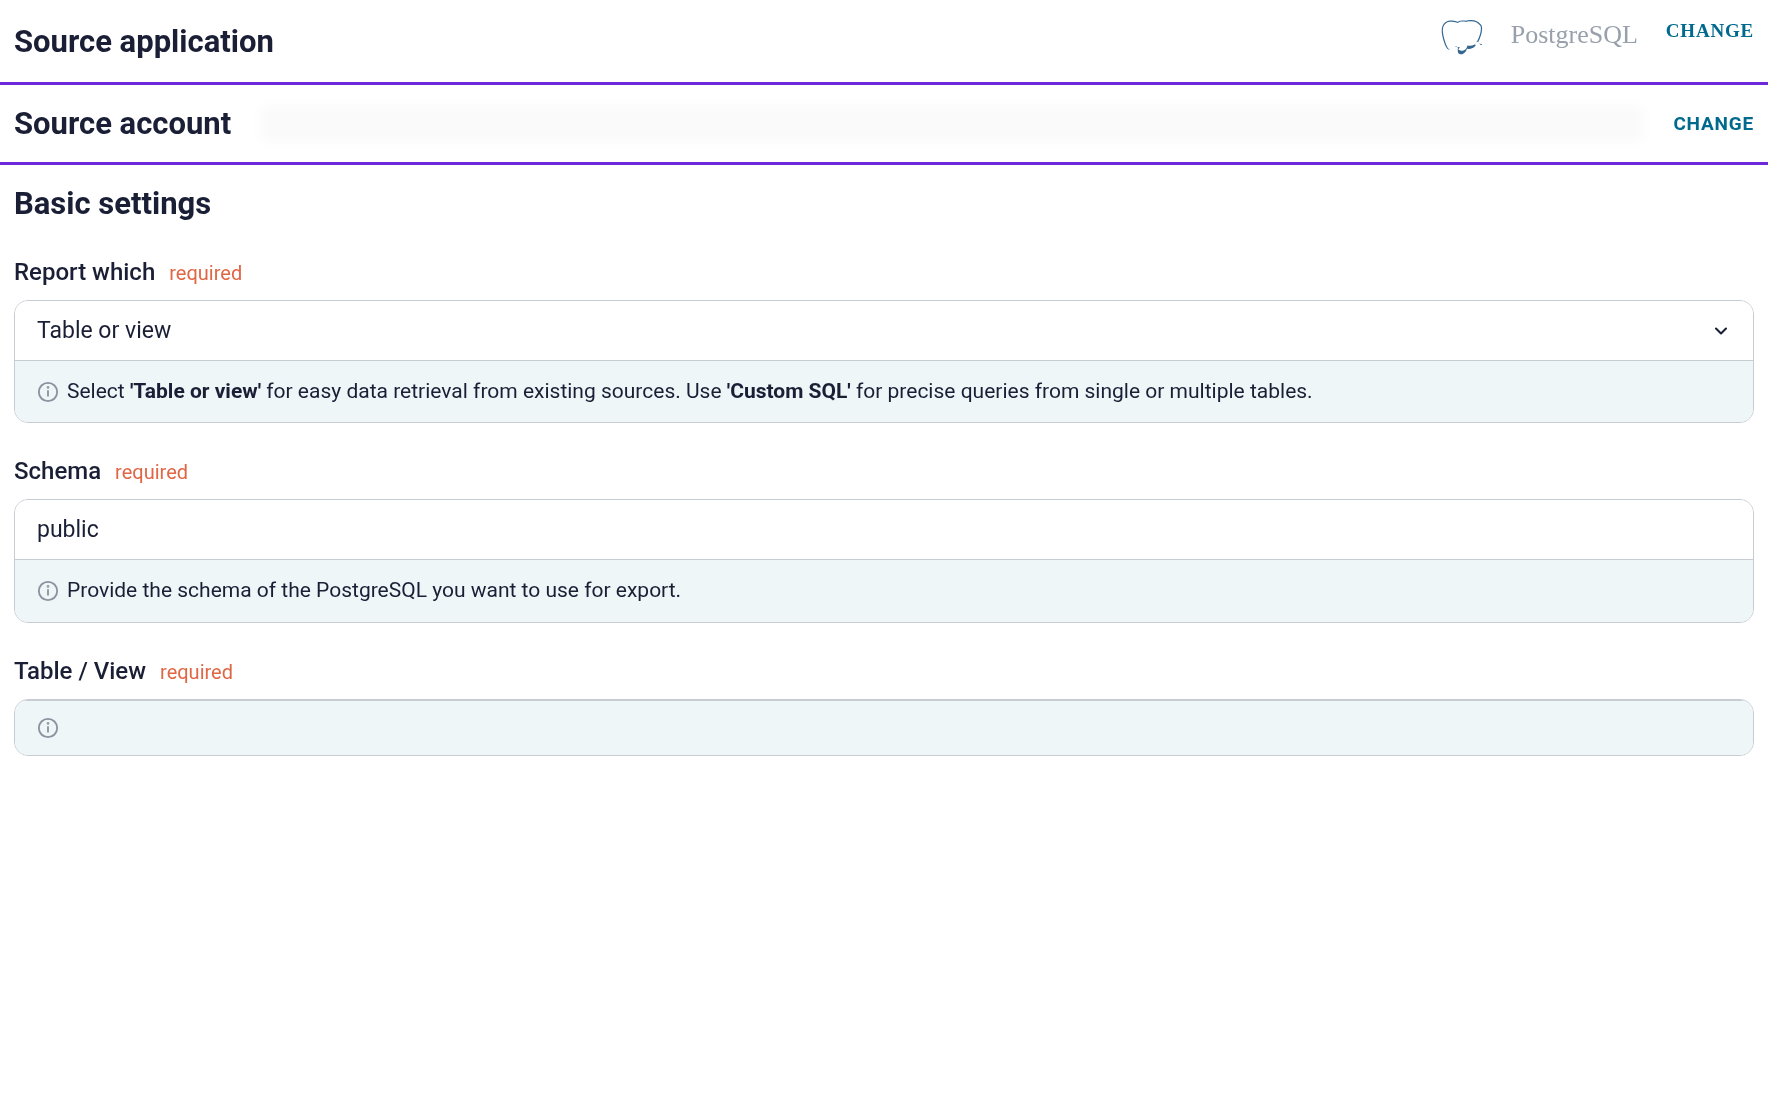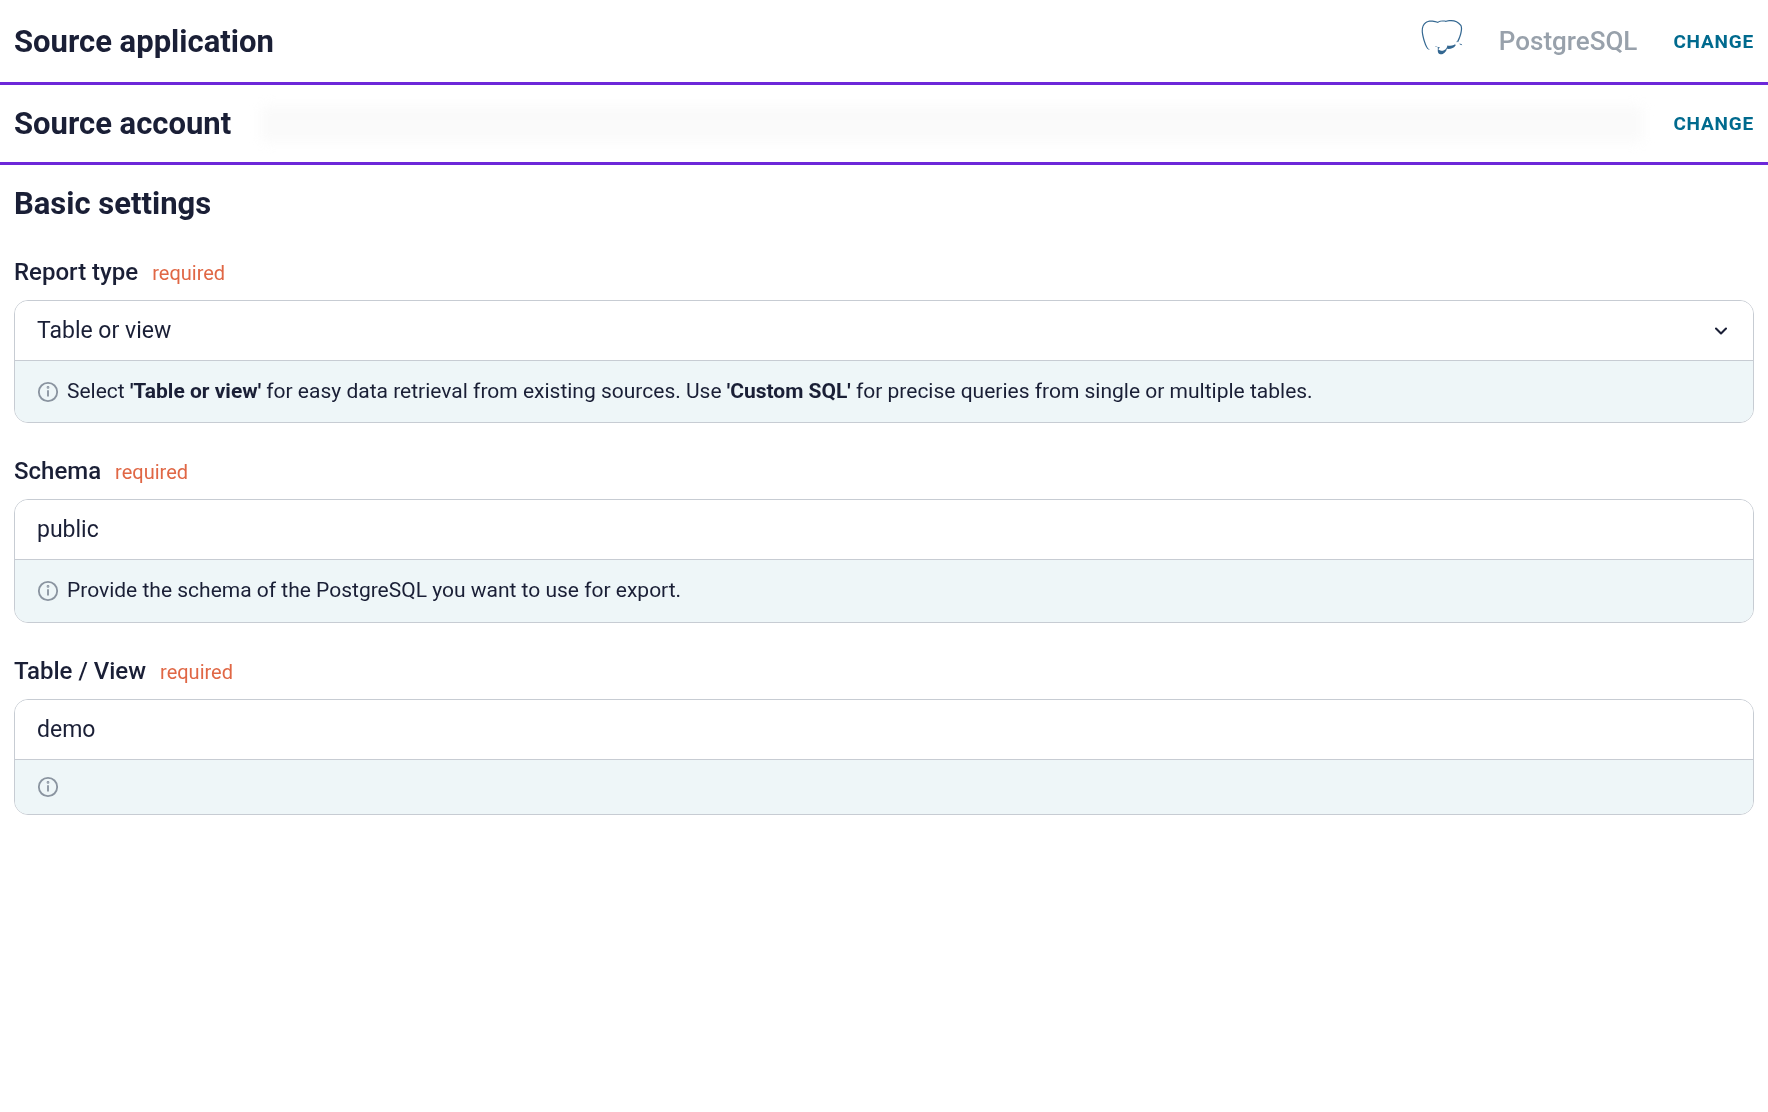--- a/index.html
+++ b/index.html
@@ -25,22 +25,23 @@
       align-items: center;
       justify-content: space-between;
     }
     .section-title {
       font-size: 31px;
       font-weight: 700;
       color: #1a1f36;
     }
     .source-app-right {
       display: flex;
-      align-items: center;
-      gap: 36px;
+      align-items: flex-start;
+      gap: 28px;
+      font-family: Liberation Serif, serif;
     }
     .postgres-icon {
       width: 42px;
       height: 42px;
     }
     .postgres-label {
       font-size: 26px;
       color: #98a1ab;
       font-weight: 500;
     }
@@ -167,21 +168,21 @@
     <div class="source-account-value"></div>
     <span class="change-link">CHANGE</span>
   </div>
 </div>
 
 <div class="basic-settings">
   <div class="basic-title">Basic settings</div>
 
   <div class="field">
     <div class="field-label-row">
-      <span class="field-label">Report type</span>
+      <span class="field-label">Report which</span>
       <span class="required-tag">required</span>
     </div>
     <div class="input-container">
       <div class="input-row">
         <span class="input-value">Table or view</span>
         <svg class="chevron-down" viewBox="0 0 24 24" fill="none" stroke="#1a1f36" stroke-width="2.5" stroke-linecap="round" stroke-linejoin="round">
           <polyline points="6 9 12 15 18 9"></polyline>
         </svg>
       </div>
       <div class="hint-row">
@@ -216,23 +217,20 @@
       </div>
     </div>
   </div>
 
   <div class="field">
     <div class="field-label-row">
       <span class="field-label">Table / View</span>
       <span class="required-tag">required</span>
     </div>
     <div class="input-container">
-      <div class="input-row text-input">
-        <input type="text" class="input-value" value="demo" style="">
-      </div>
       <div class="hint-row">
         <svg class="info-icon" viewBox="0 0 24 24" fill="none" stroke="#8a94a0" stroke-width="2">
           <circle cx="12" cy="12" r="10"></circle>
           <line x1="12" y1="10" x2="12" y2="17"></line>
           <circle cx="12" cy="7" r="0.5" fill="#8a94a0"></circle>
         </svg>
       </div>
     </div>
   </div>
 

